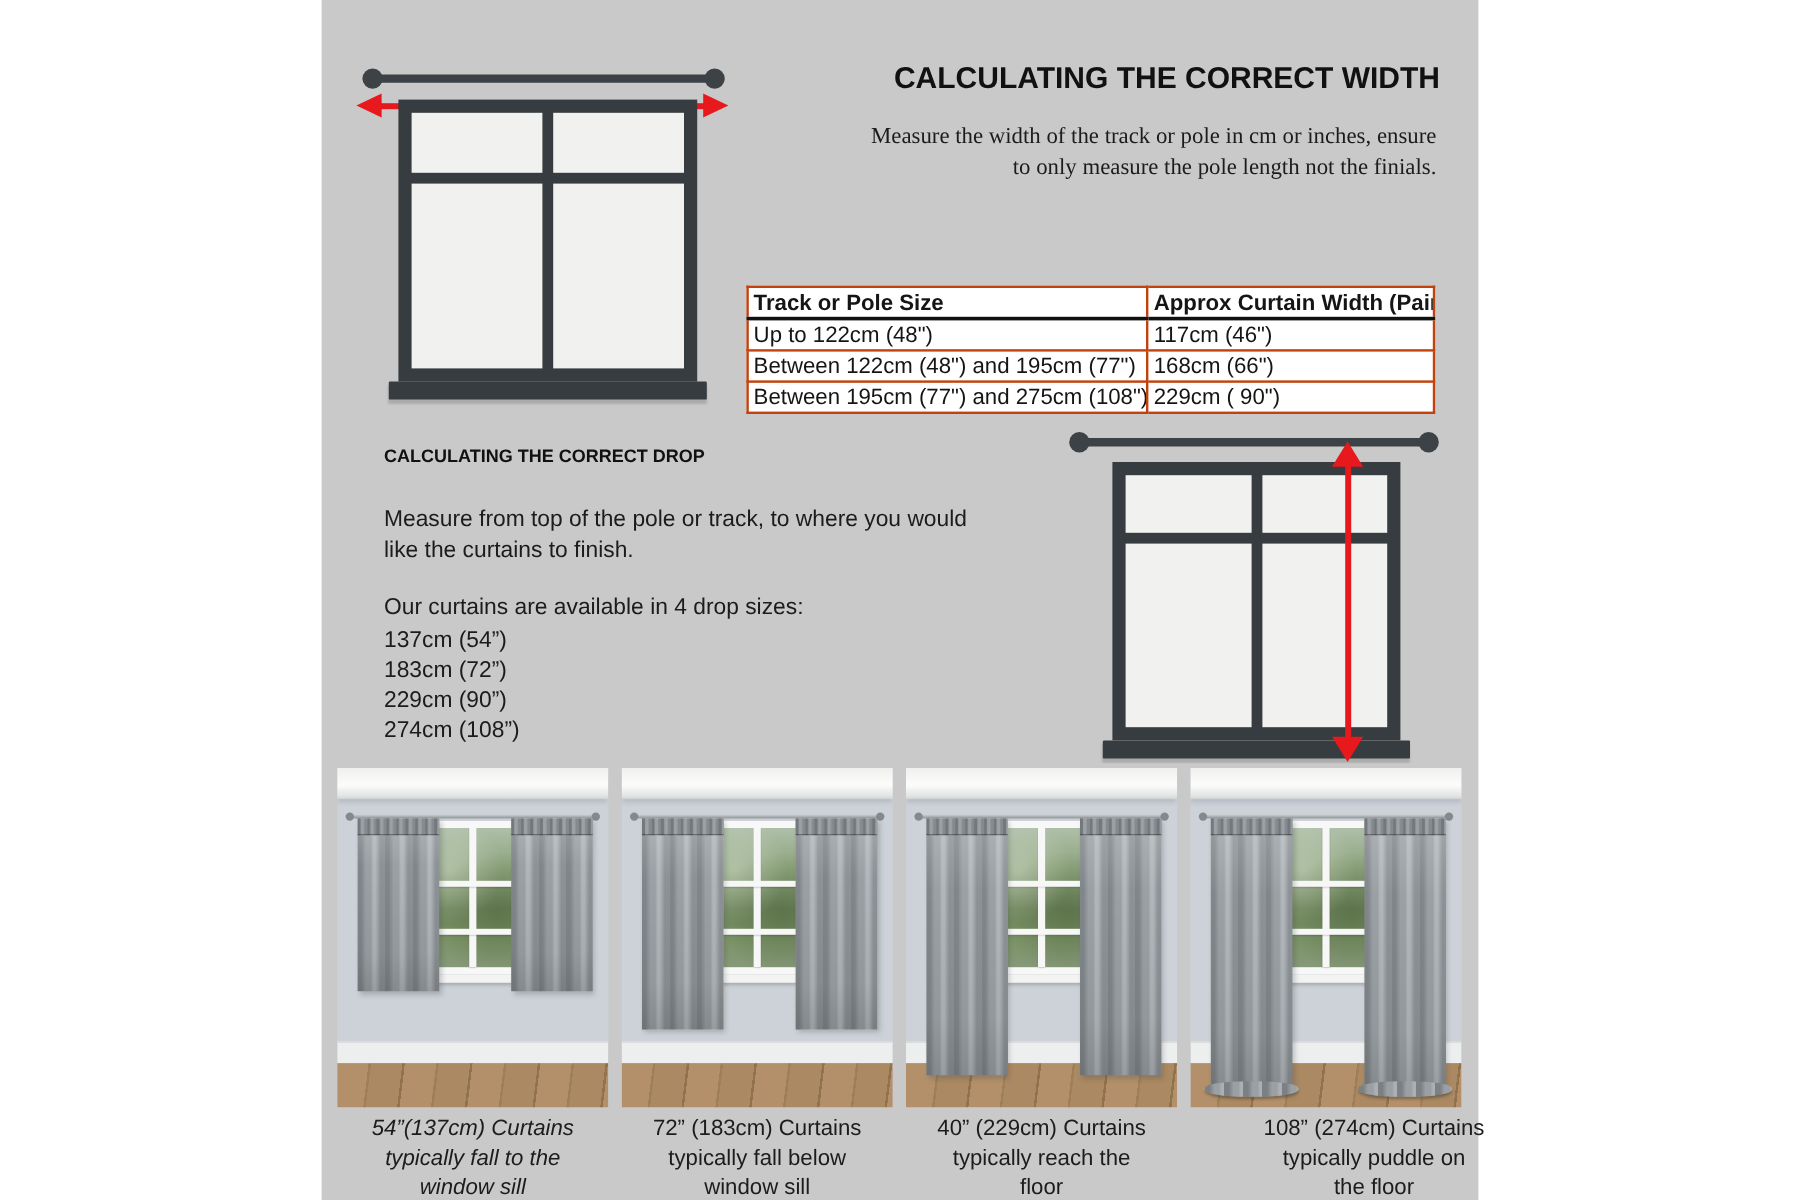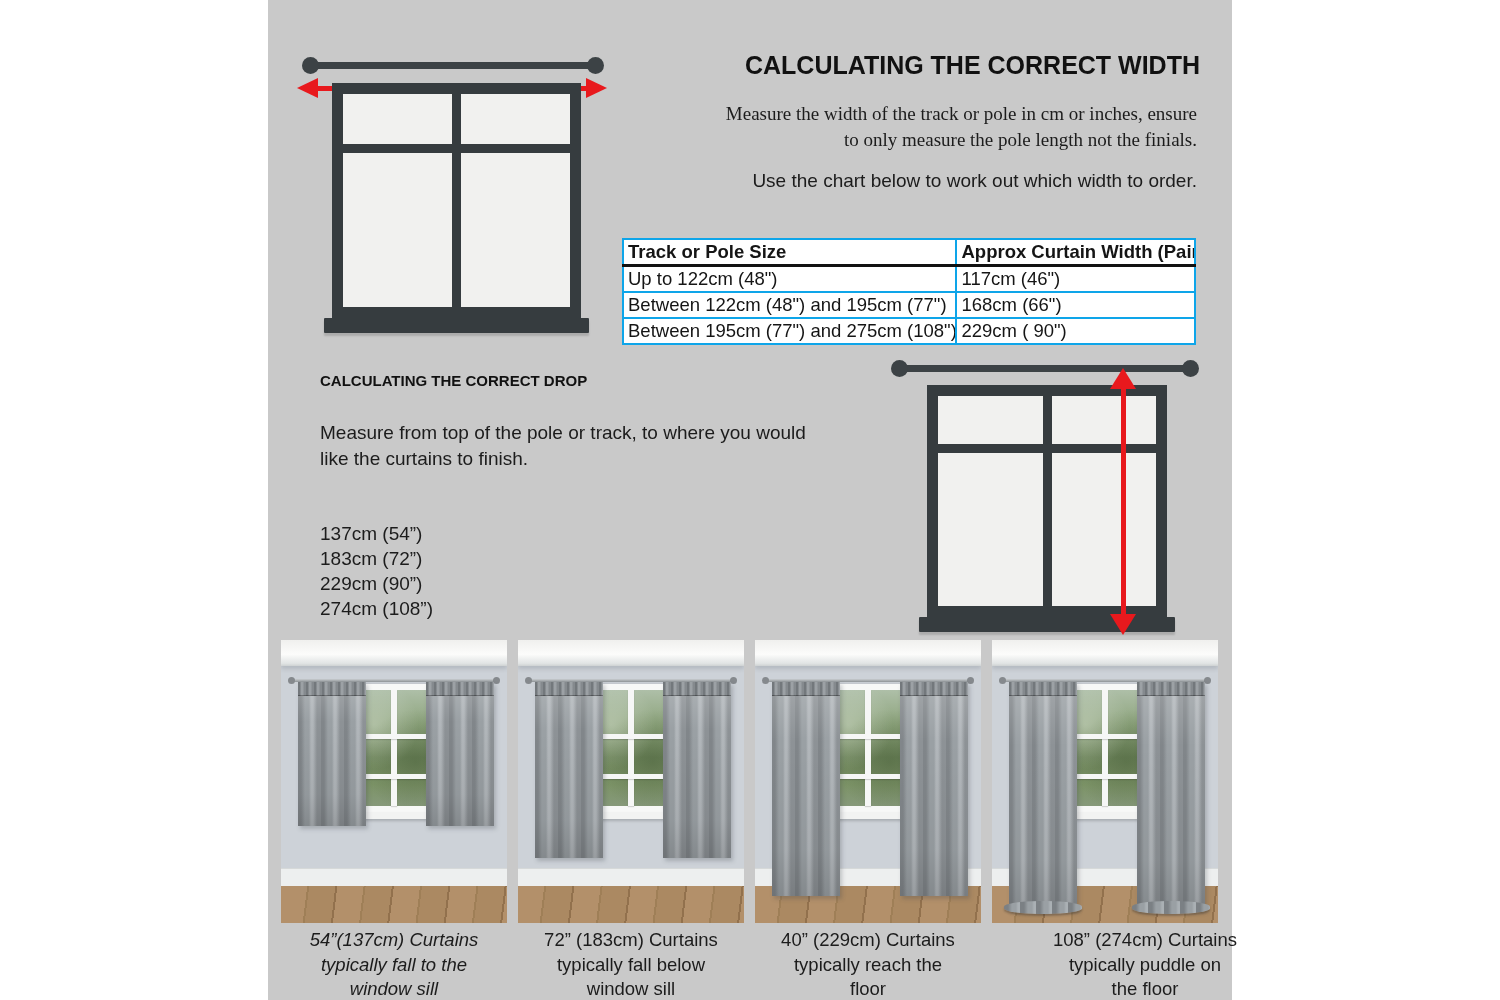--- a/index.html
+++ b/index.html
@@ -17,21 +17,21 @@
 
   .head-d { position:absolute; top:372px; left:52px; font-size:15px; font-weight:bold; color:#111; }
   .para-d { position:absolute; top:420px; left:52px; width:560px; text-align:left;
             font-size:19px; line-height:26px; white-space:pre-line; color:#1c1c1c; }
   .sizes-intro { position:absolute; top:496px; left:52px; font-size:19px; color:#1c1c1c; }
   .sizes-list  { position:absolute; top:521px; left:52px; font-size:19px; line-height:25px; color:#1c1c1c; }
 
   
   table.size { position:absolute; left:354px; top:238px; width:574px; border-collapse:collapse;
                background:#ffffff; font-size:18.5px; table-layout:fixed; }
-  table.size th, table.size td { border:2px solid #0ea5e9; padding:1px 4px; height:23px;
+  table.size th, table.size td { border:2px solid #c2410c; padding:1px 4px; height:23px;
                text-align:left; white-space:nowrap; overflow:hidden; }
   table.size th { font-weight:bold; border-bottom:3px solid #111; }
   table.size .c1 { width:58.3%; }
   table.size .c2 { width:41.7%; }
 
   
   .illo-pole { position:absolute; height:7px; background:#3c4245; border-radius:3px; }
   .illo-pole .ball { position:absolute; width:17px; height:17px; border-radius:50%; background:#3c4245; top:-5px; }
   .illo-pole .ball.l { left:-6px; } .illo-pole .ball.r { right:-6px; }
   .pole-a { left:40px; top:62px; width:290px; }
@@ -126,21 +126,20 @@
       <div class="pane"></div>
       <div class="pane"></div>
       <div class="pane"></div>
       <div class="pane"></div>
     </div>
     <div class="illo-sill sill-a"></div>
 
     <div class="head-w">CALCULATING THE CORRECT WIDTH</div>
     <div class="para para-1">Measure the width of the track or pole in cm or inches, ensure
 to only measure the pole length not the finials.</div>
-    <div class="para para-2">Use the chart below to work out which width to order.</div>
 
     <table class="size">
       <tbody>
           <tr>
         <th class="c1">Track or Pole Size</th>
         <th class="c2">Approx Curtain Width (Pair)</th>
       </tr>
       <tr>
         <td>Up to 122cm (48")</td>
         <td>117cm (46")</td>
@@ -152,20 +151,21 @@
       <tr>
         <td>Between 195cm (77") and 275cm (108")</td>
         <td>229cm ( 90")</td>
       </tr>
     </tbody>
       </table>
 
     <div class="head-d">CALCULATING THE CORRECT DROP</div>
     <div class="para-d">Measure from top of the pole or track, to where you would
 like the curtains to finish.</div>
+    <div class="sizes-intro">Our curtains are available in 4 drop sizes:</div>
     <div class="sizes-list">
       <div>137cm (54”)</div>
       <div>183cm (72”)</div>
       <div>229cm (90”)</div>
       <div>274cm (108”)</div>
     </div>
 
     <div class="illo-pole pole-b">
       <span class="ball l"></span>
       <span class="ball r"></span>

